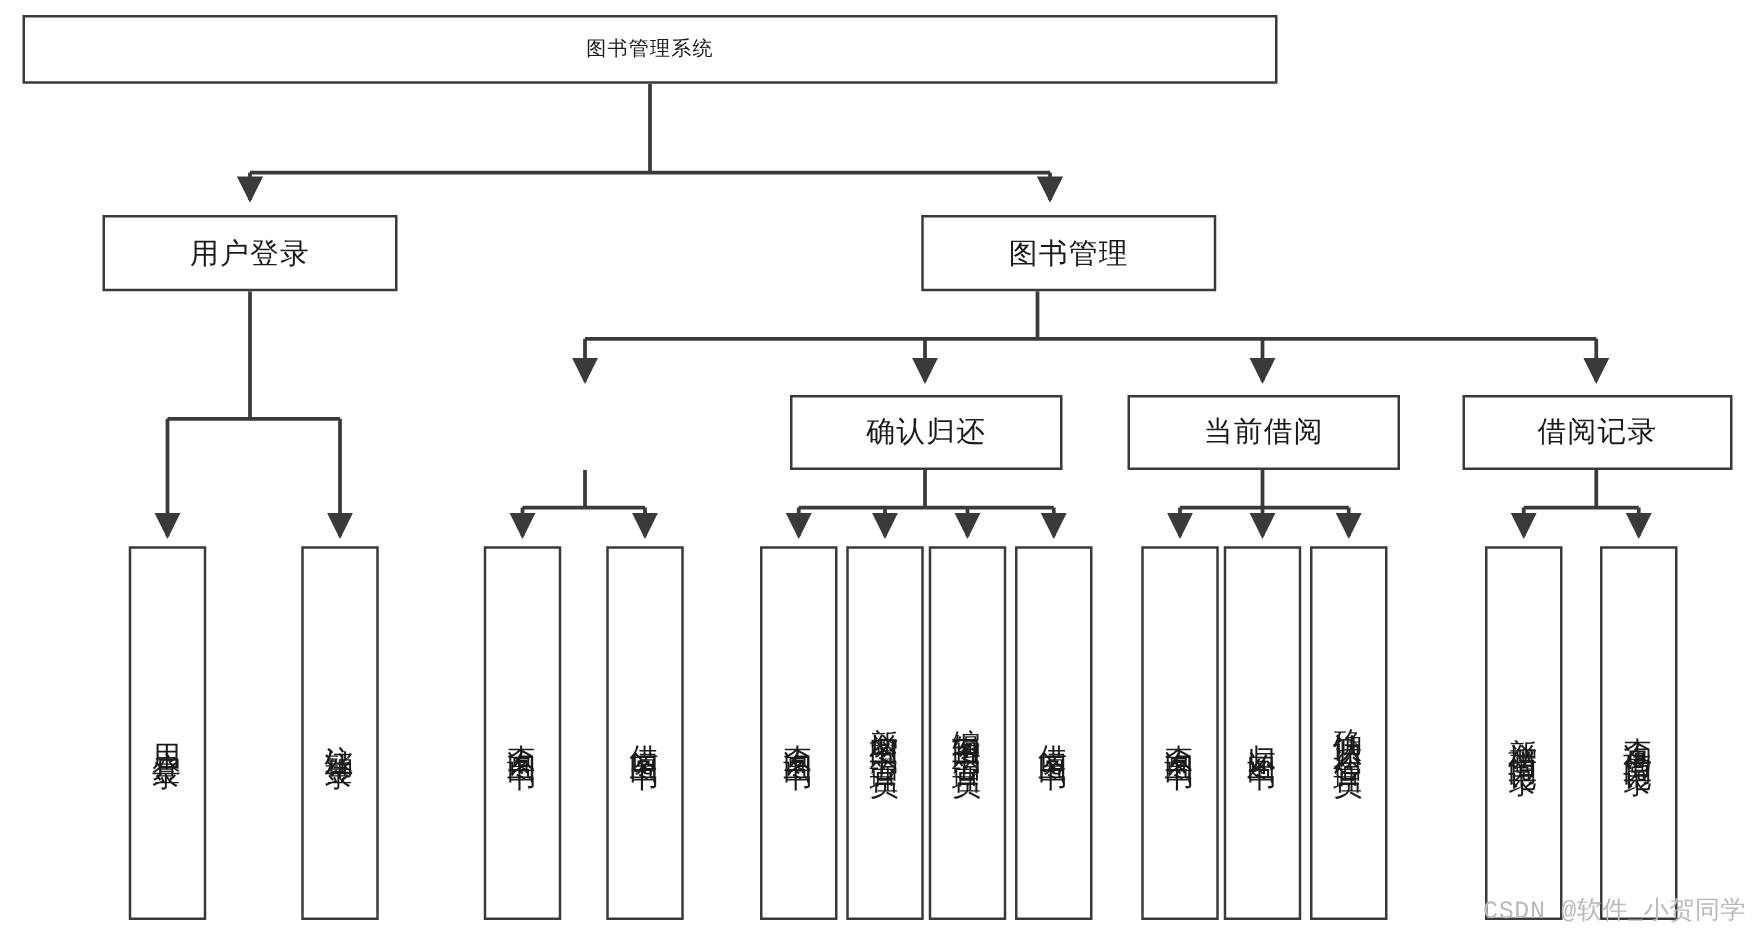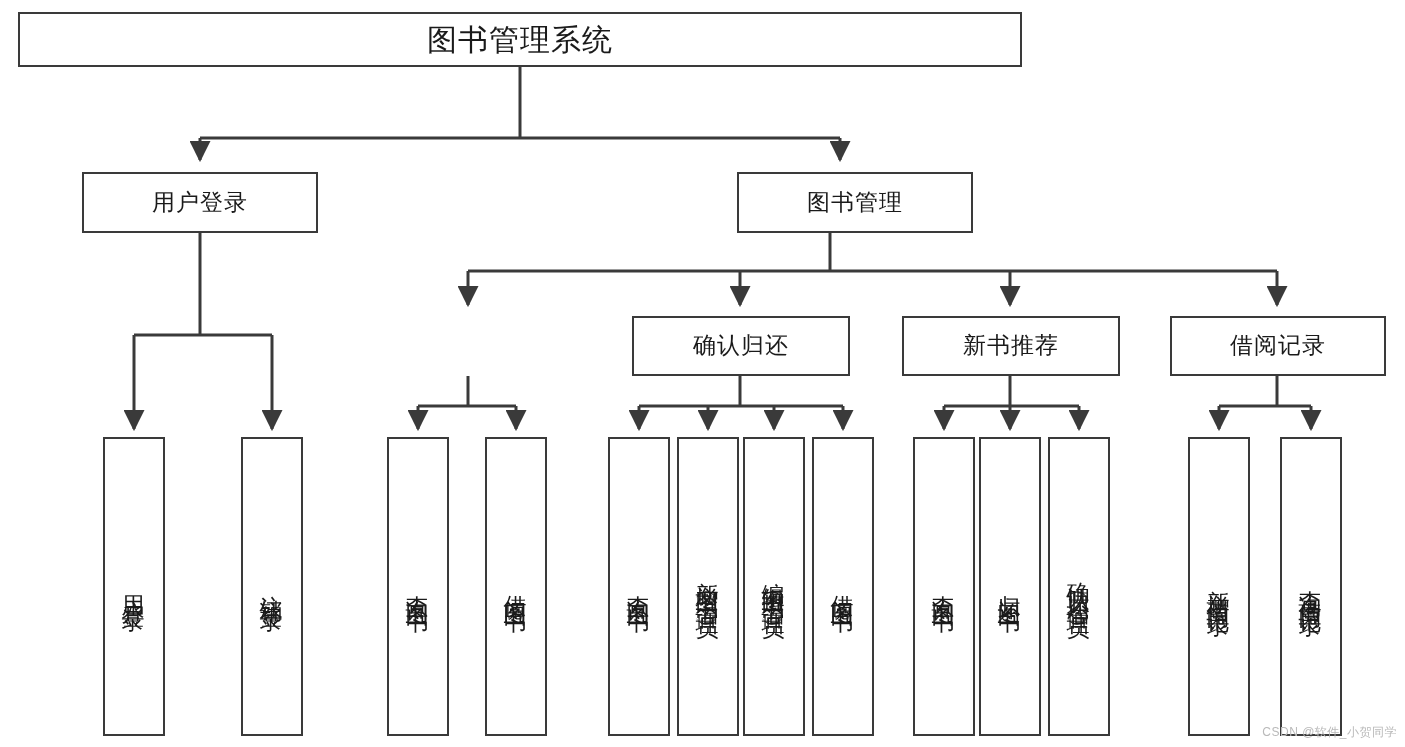--- a/index.html
+++ b/index.html
@@ -36,41 +36,41 @@
     align-items: center;
     justify-content: center;
     text-align: center;
   }
   .node.horiz {
     font-size: 23px;
     letter-spacing: 1px;
     line-height: 1.2;
   }
   .node.root {
-    font-size: 30px;
+    font-size: 16px;
   }
   .node.leaf {
     font-size: 23px;
     writing-mode: vertical-rl;
     text-orientation: upright;
     letter-spacing: 5px;
     padding: 4px 0;
     align-items: center;
     justify-content: center;
     white-space: nowrap;
   }
   .watermark {
     position: absolute;
     right: 8px;
     bottom: 6px;
-    font-size: 12px;
+    font-size: 20px;
     color: #b9b9b9;
     letter-spacing: 0.5px;
     white-space: nowrap;
-    font-family: Liberation Sans, sans-serif;
+    font-family: Liberation Mono, monospace;
   }
 </style>
 </head>
 <body>
 
 <div id="canvas">
 
   <svg id="edges" viewBox="0 0 1405 747" width="1405" height="747" aria-hidden="true">
     <defs>
       <marker id="arrow" viewBox="0 0 10 10" refX="9" refY="5" markerWidth="7" markerHeight="7" orient="auto-start-reverse">
@@ -120,21 +120,21 @@
       <path d="M 1311 406 L 1311 429" marker-end="url(#arrow)"></path>
     </g>
   </svg>
 
   <div class="node horiz root" style="left:18px; top:12px; width:1004px; height:55px;">图书管理系统</div>
 
   <div class="node horiz" style="left:82px; top:172px; width:236px; height:61px;">用户登录</div>
   <div class="node horiz" style="left:712px; top:172px; width:236px; height:61px;margin-left:25px;">图书管理</div>
 
   <div class="node horiz" style="left:632px; top:316px; width:218px; height:60px;">确认归还</div>
-  <div class="node horiz" style="left:902px; top:316px; width:218px; height:60px;">新书推荐</div>
+  <div class="node horiz" style="left:902px; top:316px; width:218px; height:60px;">当前借阅</div>
   <div class="node horiz" style="left:1170px; top:316px; width:216px; height:60px;">借阅记录</div>
 
   <div class="node leaf" style="left:103px; top:437px; width:62px; height:299px;">用户登录</div>
   <div class="node leaf" style="left:241px; top:437px; width:62px; height:299px;">注销登录</div>
 
   <div class="node leaf" style="left:387px; top:437px; width:62px; height:299px;">查询图书</div>
   <div class="node leaf" style="left:485px; top:437px; width:62px; height:299px;">借阅图书</div>
 
   <div class="node leaf" style="left:608px; top:437px; width:62px; height:299px;">查询图书</div>
   <div class="node leaf" style="left:677px; top:437px; width:62px; height:299px;">新增图书（管理员）</div>

